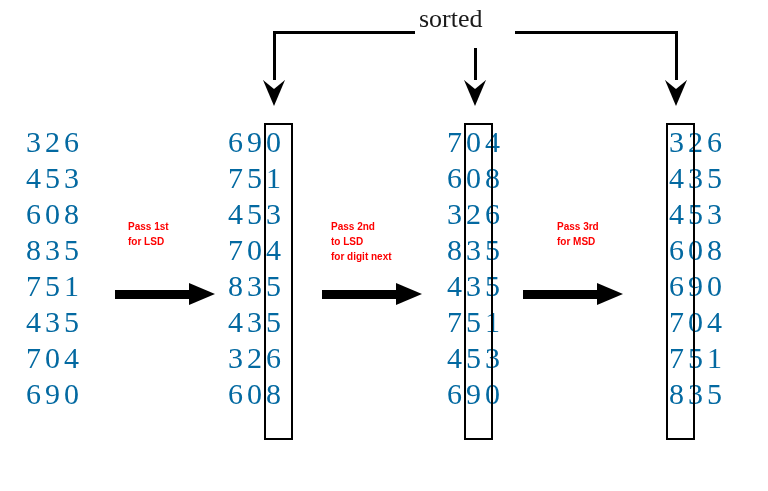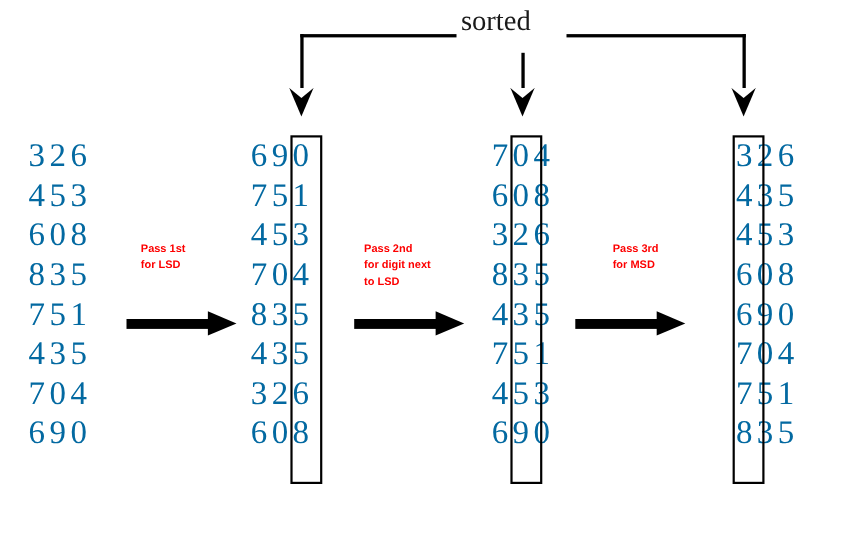--- a/index.html
+++ b/index.html
@@ -183,21 +183,21 @@
       <div class="num-row"><span class="d">8</span><span class="d">3</span><span class="d">5</span></div>
     </div>
   <div class="digit-box" style="left:666px; top:123px; width:29px; height:317px;"></div>
 
   <div class="pass-label" id="lbl0" style="left:128px; top:219px; width:100px;"><div>Pass 1st</div><div>for LSD</div></div>
   <div class="pass-arrow" style="left:115px; top:283px; width:100px;">
     <div class="shaft" style="width:76px;"></div>
     <div class="head" style="left:74px;"></div>
   </div>
 
-  <div class="pass-label" id="lbl1" style="left:331px; top:219px; width:110px;"><div>Pass 2nd</div><div>for digit next</div><div>to LSD</div></div>
+  <div class="pass-label" id="lbl1" style="left:331px; top:219px; width:110px;"><div>Pass 2nd</div><div>to LSD</div><div>for digit next</div></div>
   <div class="pass-arrow" style="left:322px; top:283px; width:100px;">
     <div class="shaft" style="width:76px;"></div>
     <div class="head" style="left:74px;"></div>
   </div>
 
   <div class="pass-label" id="lbl2" style="left:533px; top:219px; width:100px;margin-left:24px;"><div>Pass 3rd</div><div>for MSD</div></div>
   <div class="pass-arrow" style="left:523px; top:283px; width:100px;">
     <div class="shaft" style="width:76px;"></div>
     <div class="head" style="left:74px;"></div>
   </div>

